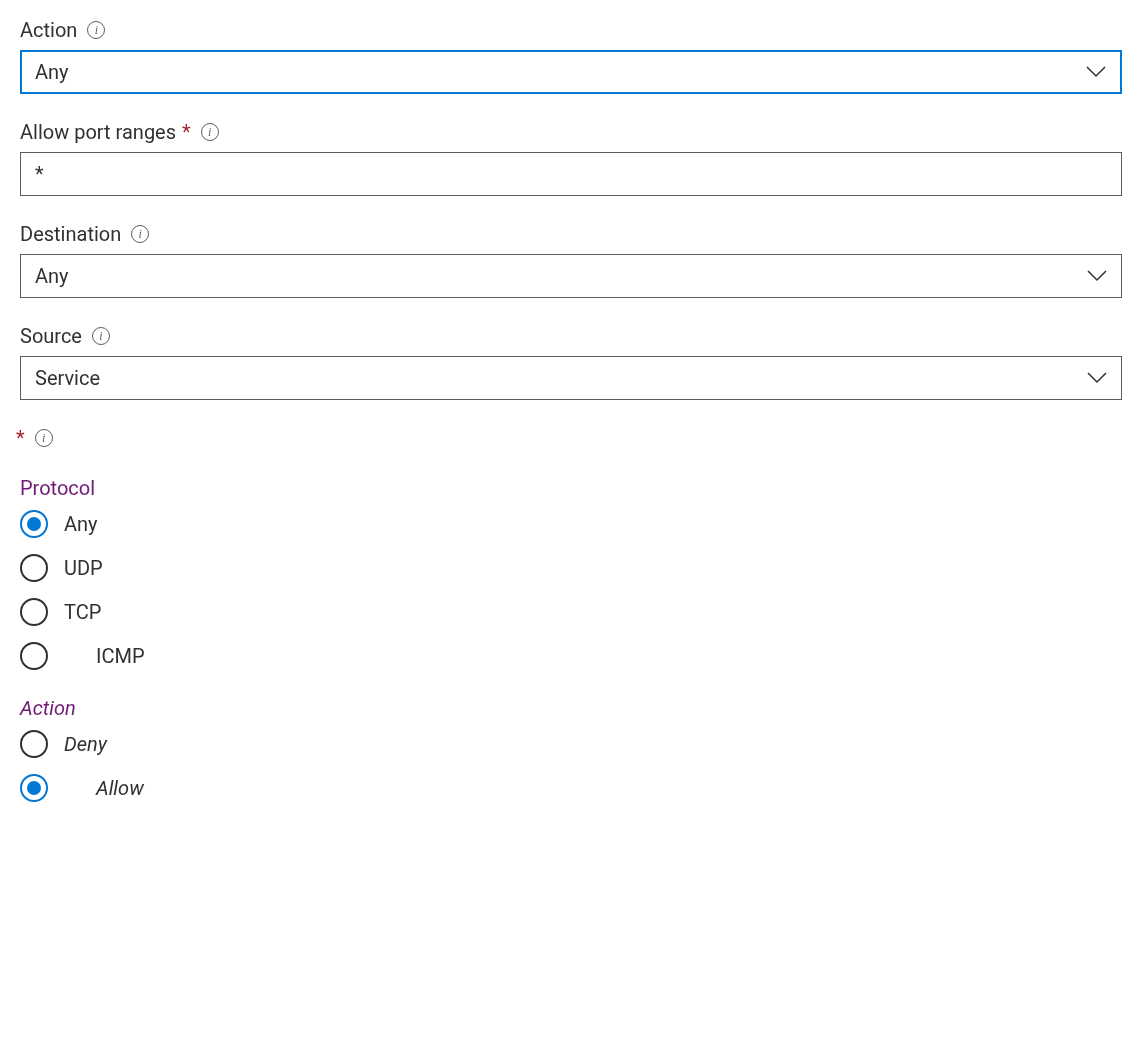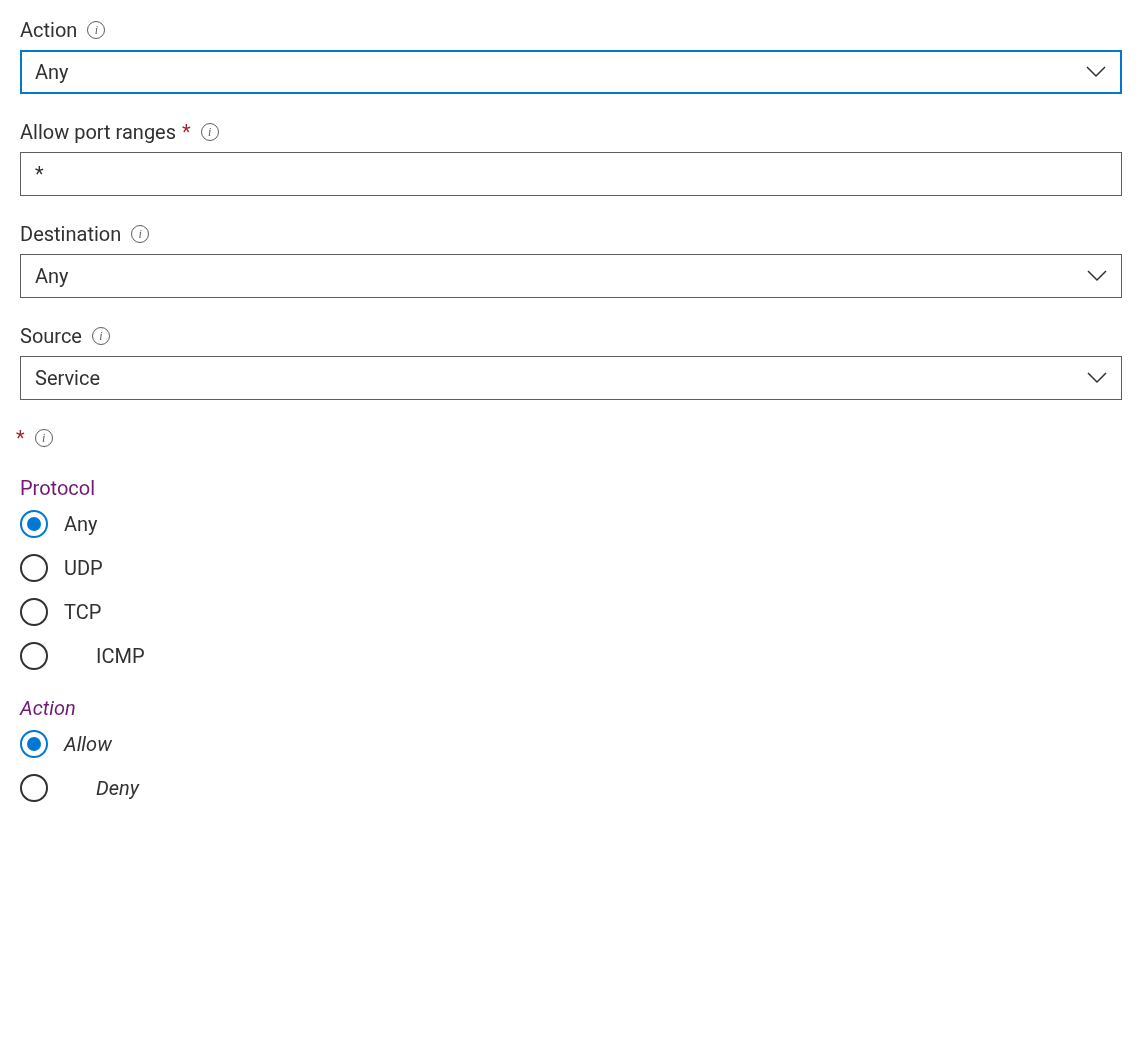--- a/index.html
+++ b/index.html
@@ -215,21 +215,21 @@
         <div class="radio-circle"></div>
         <span class="radio-label">ICMP</span>
       </div>
     </div>
 </div>
 
 <div class="field-group" style="margin-bottom:0;font-style:italic;">
   <div class="section-heading">Action</div>
   <div class="radio-group" id="action-options">
       <div class="radio-option">
+        <div class="radio-circle"></div>
+        <span class="radio-label">Deny</span>
+      </div>
+      <div class="radio-option">
         <div class="radio-circle checked"></div>
         <span class="radio-label">Allow</span>
       </div>
-      <div class="radio-option">
-        <div class="radio-circle"></div>
-        <span class="radio-label">Deny</span>
-      </div>
     </div>
 </div>
 
 </body></html>

